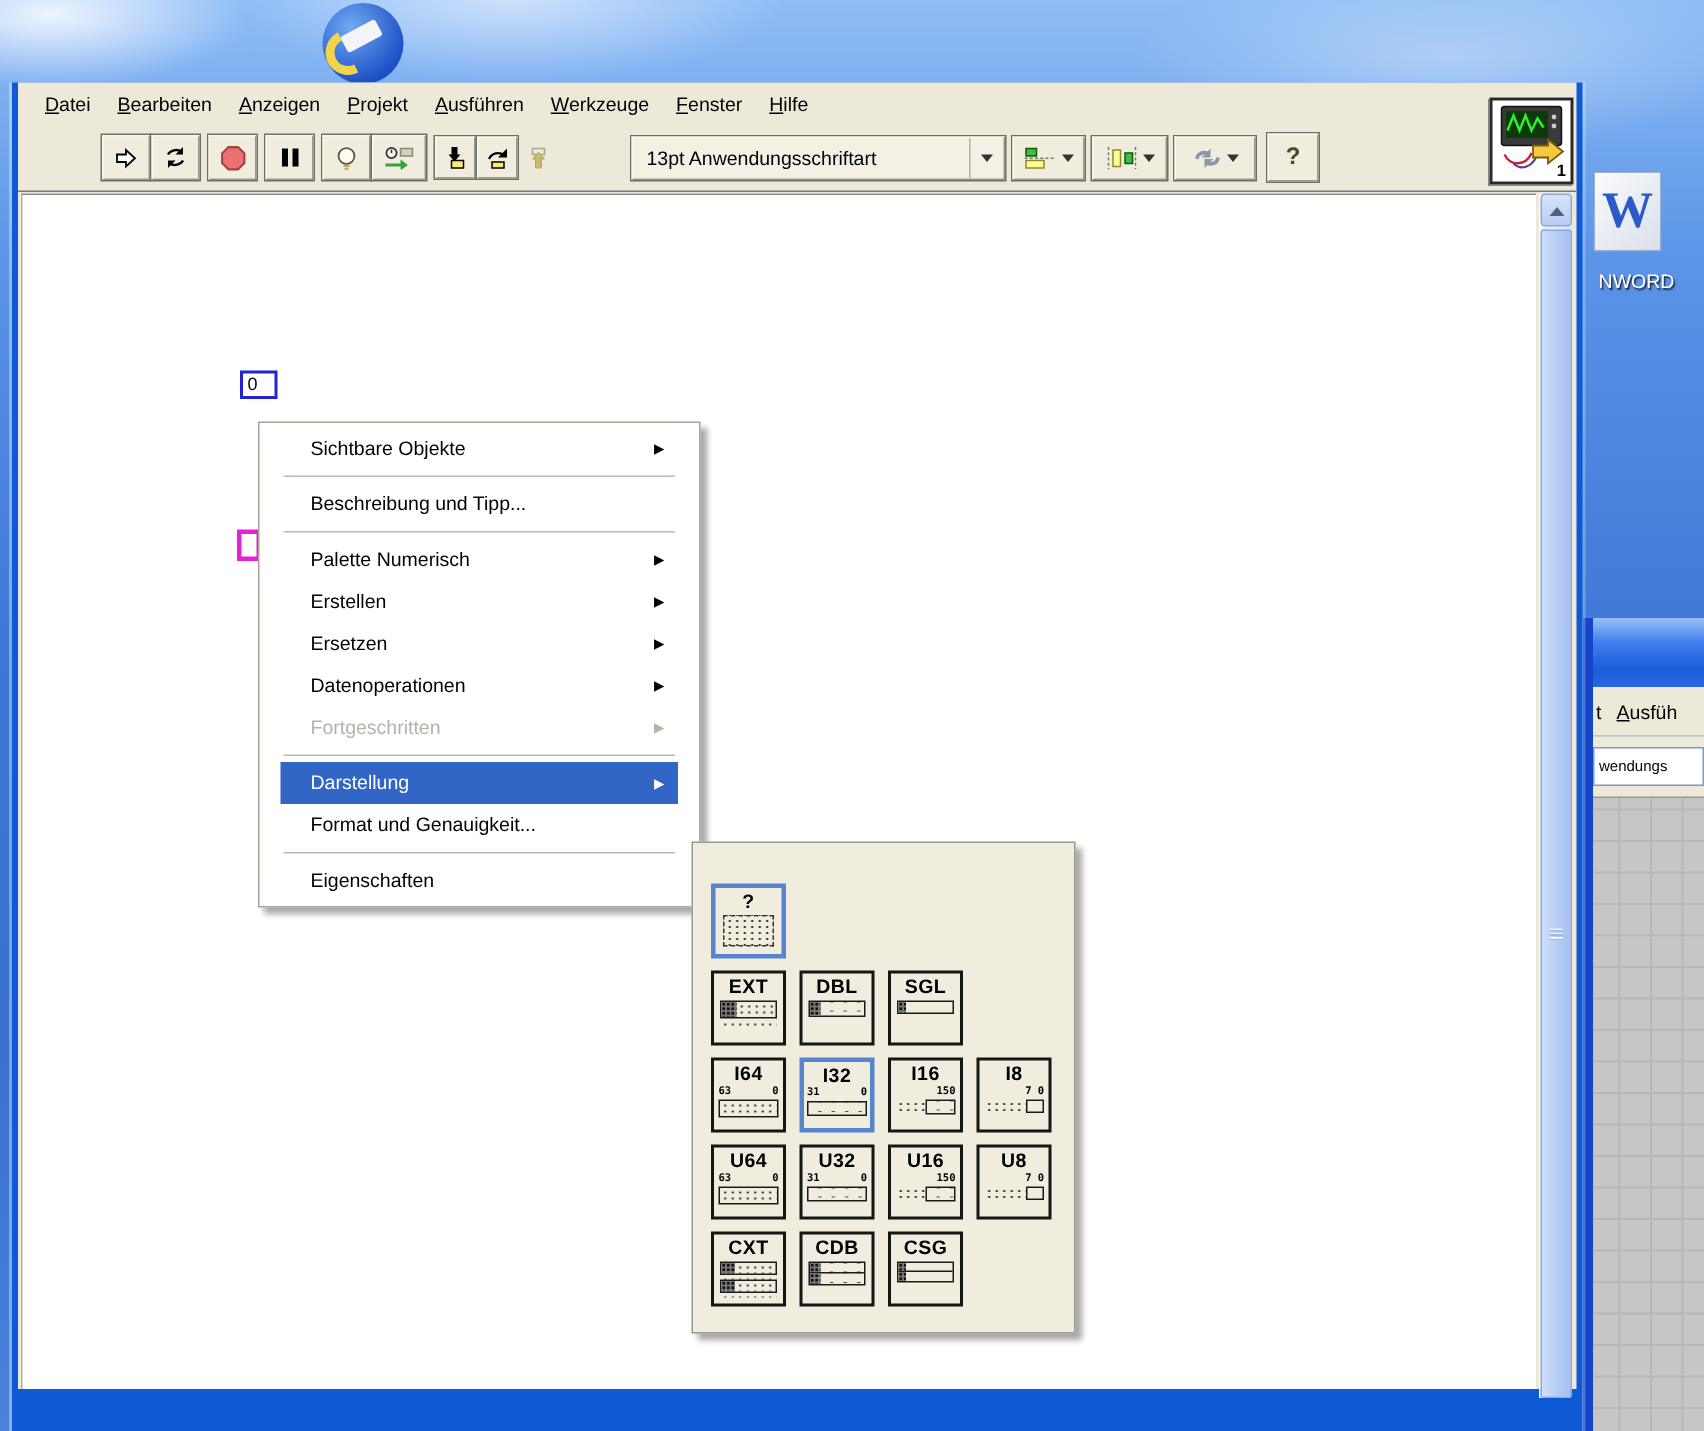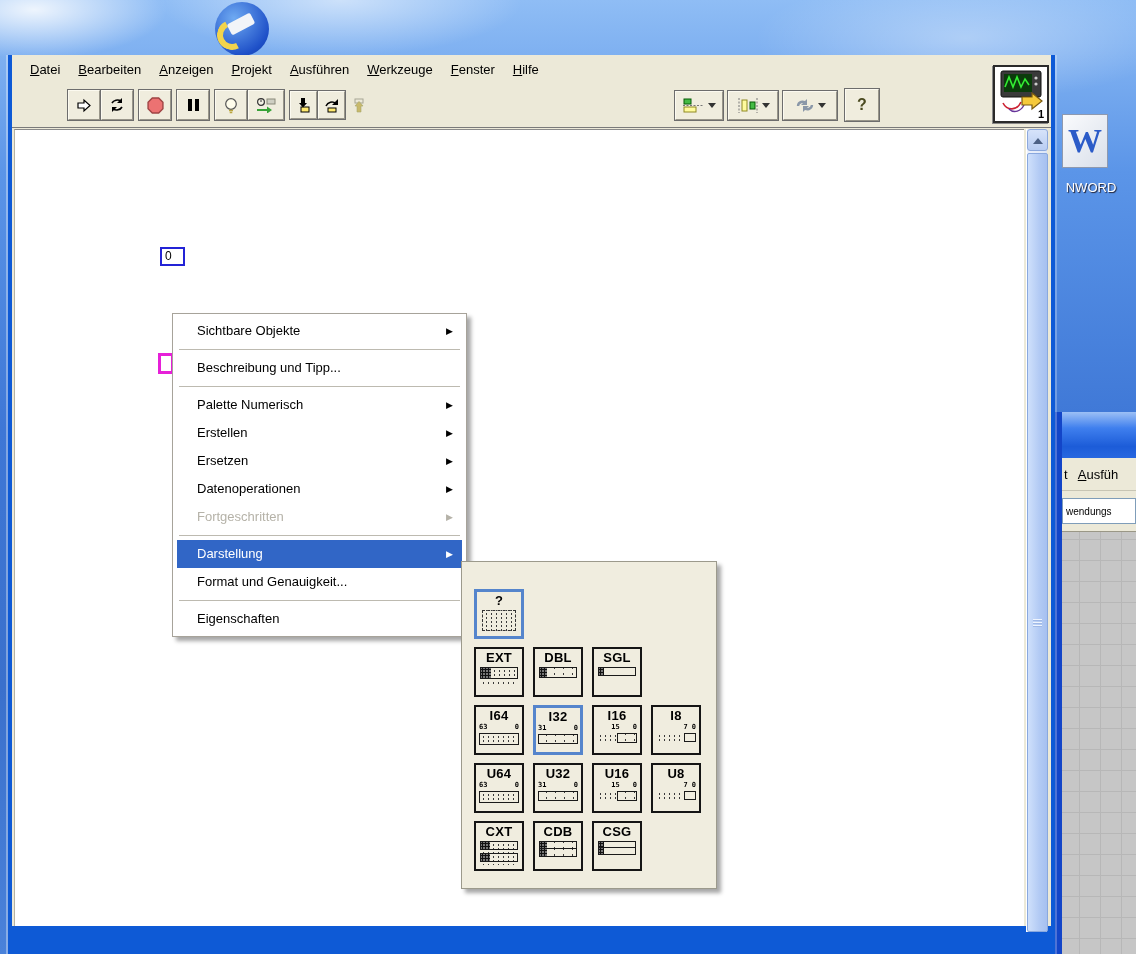--- a/index.html
+++ b/index.html
@@ -114,39 +114,39 @@
     background:repeating-linear-gradient(#EEF4FE 0 1px, #9FB8E6 1px 2px, transparent 2px 3px); }
 
   
   .numconst { position:absolute; left:148px; top:192px; width:25px; height:19px; background:#fff;
     border:2px solid #2323D6; font-size:12px; padding-left:3px; overflow:hidden; color:#000; }
   .strconst { position:absolute; left:146px; top:298px; width:16px; height:21px; background:#fff;
     border:3px solid #E620D8; }
 
   
   .ctxmenu { position:absolute; left:172px; top:281px; width:295px; z-index:50;
-    background:#fff; border:1px solid #A7A39A; padding:3px 4px;
-    box-shadow:4px 4px 4px rgba(0,0,0,.35); font-size:13px;margin-top:32px; }
+    background:#fff; border:1px solid #A7A39A; padding:3px 14px;
+    box-shadow:4px 4px 4px rgba(0,0,0,.35); font-size:13px; }
   .mi { height:28px; line-height:28px; padding-left:20px; padding-right:26px; position:relative; color:#000; }
   .mi .arr { position:absolute; right:9px; top:0; font-size:9px; }
   .mi.hl { background:#3166C6; color:#fff; }
   .mi.dis { color:#B5B2A8; }
   .sep { height:1px; background:#BDBAB0; margin:4px 2px; }
 
   
   .palette { position:absolute; left:461px; top:561px; width:256px; height:328px; z-index:60;
     background:#F0EDDF; border:1px solid #9C9A8C; box-shadow:4px 4px 4px rgba(0,0,0,.35); }
   .prow { position:absolute; left:12px; display:flex; gap:9px; }
   .cell { width:50px; height:50px; border:2px solid #151515; background:#F0EDDF;
     display:flex; flex-direction:column; align-items:center; padding-top:1px; }
   .cell.sel { border:3px solid #5585CC; }
   .clabel { font-size:13px; font-weight:bold; line-height:15px; letter-spacing:.3px; color:#000; }
   .bits { width:40px; display:flex; justify-content:space-between;
     font-family:"DejaVu Sans Mono",monospace; font-size:7px; font-weight:bold; line-height:8px; color:#000; }
-  .bits.r16 { justify-content:flex-end; gap:13px; }
+  .bits.r16 { justify-content:flex-end; }
   .bits.r8 { justify-content:flex-end; gap:4px; }
   .box { border:1px solid #1a1a1a; }
   .dots { background-image:radial-gradient(#3a3a3a 0.9px, transparent 1.05px); background-size:5px 4px; background-position:1px 1px; }
   .dots.sparse { background-size:9px 6px; background-position:3px 3px; }
   .darkblk { background:#777; background-image:radial-gradient(#111 1px, transparent 1.2px); background-size:3px 3px; }
   .g { margin-top:2px; }
   .row { display:flex; }
   
   .g-ext .bx { width:38px; height:12px; display:flex; }
   .g-ext .bx .darkblk { width:10px; height:100%; }
@@ -286,20 +286,26 @@
             </svg>
         </div>
         <div class="tbtn flat" style="width:27px;height:28px">
           <svg width="15" height="16" viewBox="0 0 15 16">
               <rect x="3" y="2" width="8" height="4" fill="#EDE9D8" stroke="#8a8a7a"></rect>
               <path d="M5 15V9H3l4-4.6L11 9H9v6z" fill="#B9A53E" stroke="#8a8a3a" stroke-width=".6"></path>
             </svg>
         </div>
       </div>
 
+      <div class="fontcombo">
+        <span class="lab">13pt Anwendungsschriftart</span>
+        <span class="combo-arrow-btn">
+            <i class="tri"></i>
+          </span>
+      </div>
 
       <div class="ddbtn" style="left:663px;width:48px">
         <svg width="22" height="15" viewBox="0 0 22 15">
             <rect x="1" y="1" width="7" height="5" fill="#44BB44" stroke="#065c06"></rect>
             <path d="M0 7.5h20" stroke="#777" stroke-dasharray="2 1.5"></path>
             <rect x="1" y="9" width="12" height="5" fill="#FFFB9D" stroke="#8f8a23"></rect>
           </svg>
         <i class="tri"></i>
       </div>
       <div class="ddbtn" style="left:716px;width:50px">

